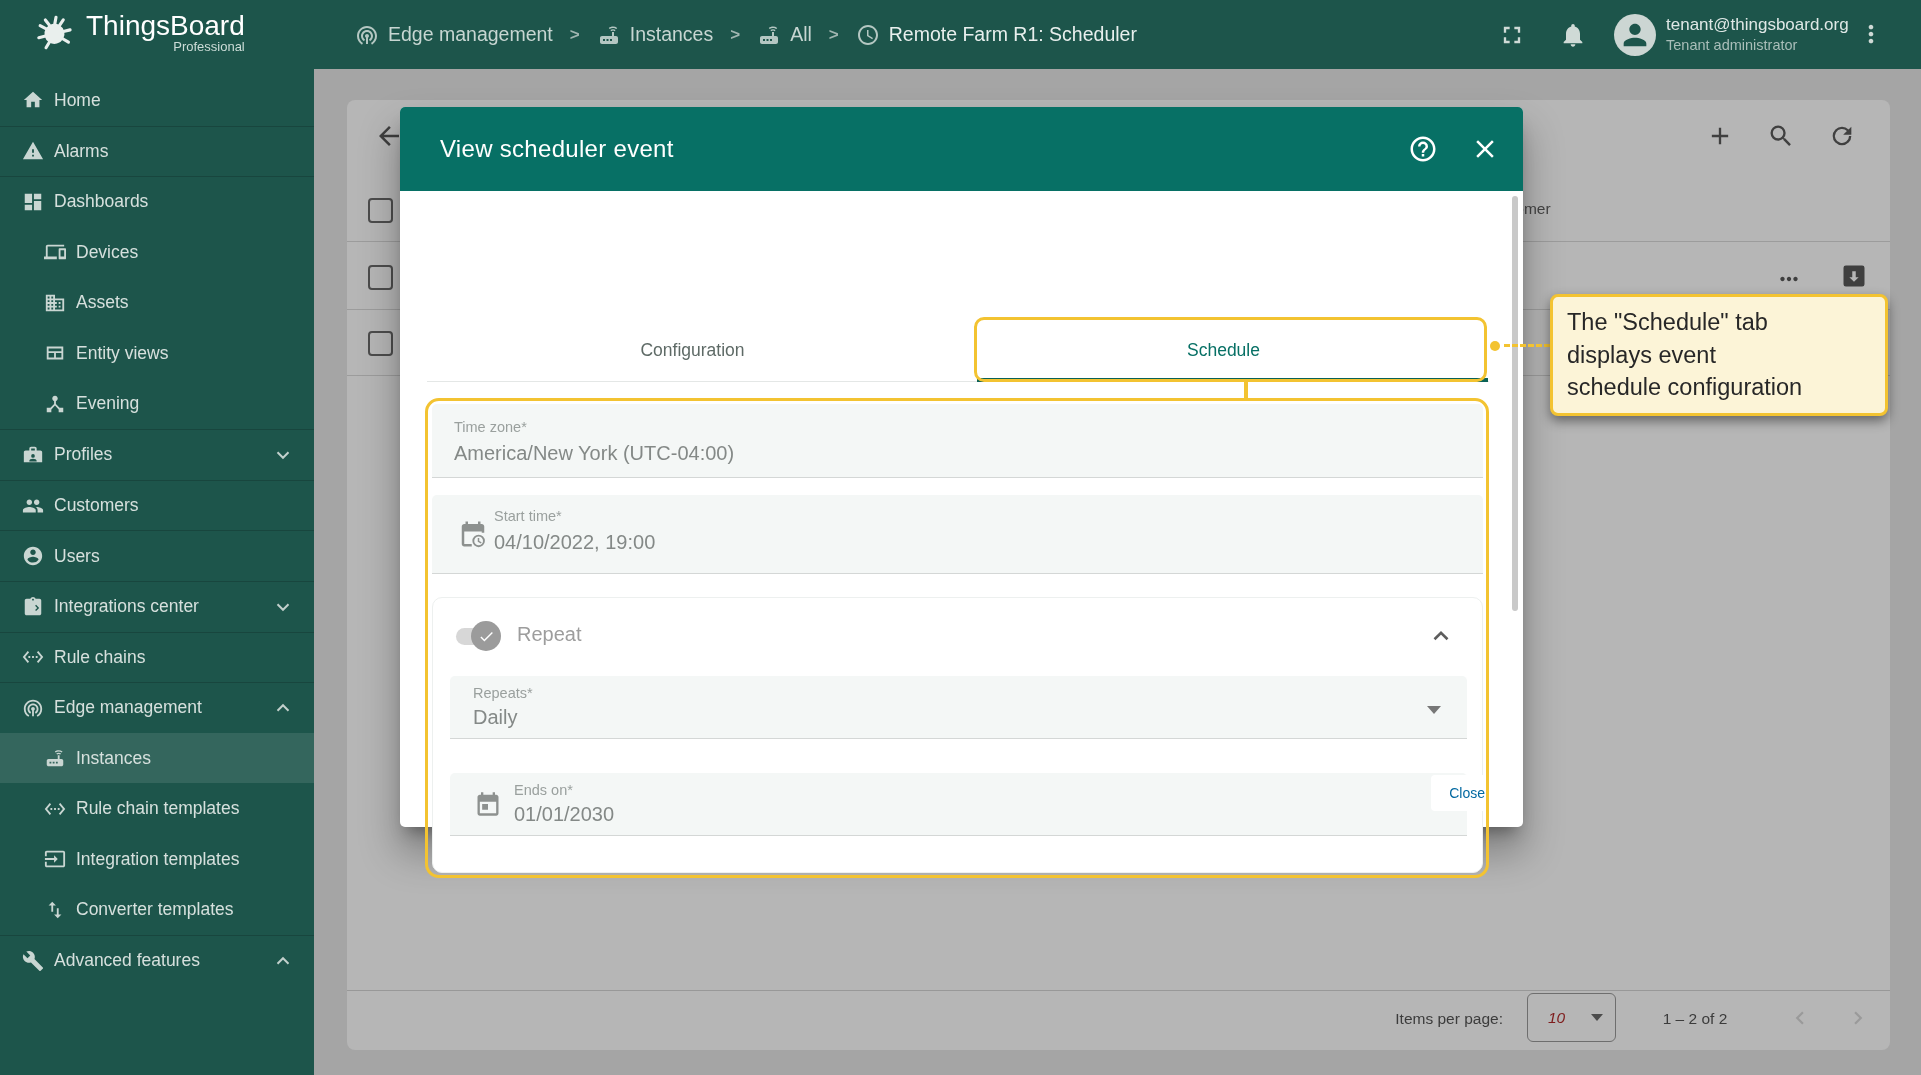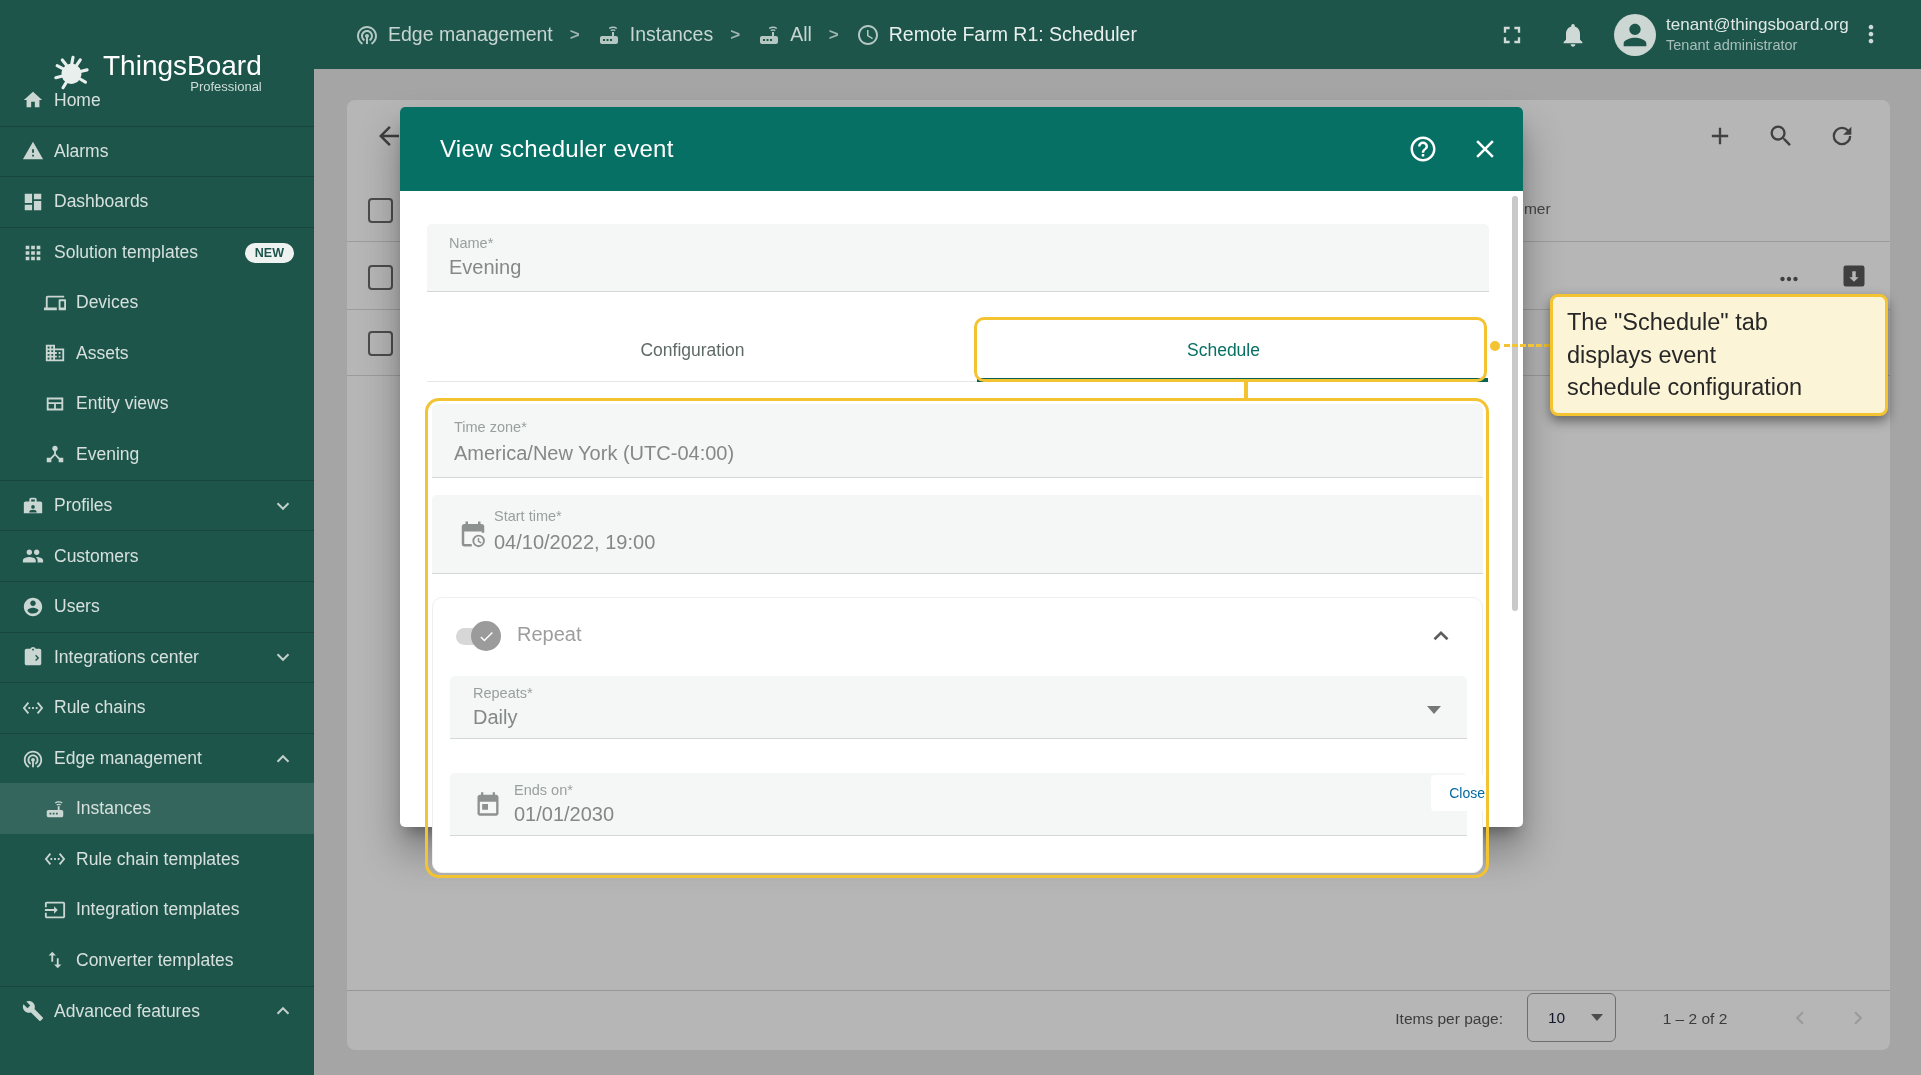--- a/index.html
+++ b/index.html
@@ -2,21 +2,21 @@
 <html><head>
 <meta charset="utf-8">
 <style>
   html,body{margin:0;padding:0;background:#777;}
   #screen{position:relative;width:1921px;height:1075px;overflow:hidden;background:#a5a5a5;
     font-family:"Liberation Sans","DejaVu Sans",sans-serif;-webkit-font-smoothing:antialiased;}
   svg{fill:currentColor;display:block;}
 
   
   .topbar{position:absolute;left:0;top:0;width:1921px;height:69px;background:#1d554b;z-index:30;}
-  .logo{position:absolute;left:49px;top:10px;display:flex;align-items:flex-end;color:#e9efed;margin-top:40px;}
+  .logo{position:absolute;left:32px;top:10px;display:flex;align-items:flex-end;color:#e9efed;}
   .logo-bug{width:44px;height:44px;margin-right:10px;color:#e9efed;transform:rotate(-14deg);}
   .logo-name{font-size:28px;font-weight:500;color:#fff;line-height:30px;}
   .logo-sub{font-size:13px;color:#cdddd8;text-align:right;margin-top:-2px;}
   #breadcrumb{position:absolute;left:355px;top:0;height:69px;display:flex;align-items:center;}
   .bc-item{display:flex;align-items:center;font-size:19.5px;color:#c7d6d2;cursor:pointer;}
   .bc-item.last span{color:#e8efed;}
   .bc-ic{width:24px;height:24px;margin-right:9px;color:#b4c7c2;}
   .bc-sep{font-size:17px;color:#9fb5b0;margin:0 17px;font-weight:700;}
   .top-ic{position:absolute;width:28px;height:28px;color:#cfdad6;cursor:pointer;}
   .avatar{position:absolute;left:1614px;top:14px;width:42px;height:42px;border-radius:50%;background:#ccd6d3;color:#1d554b;overflow:hidden;cursor:pointer;}
@@ -38,21 +38,21 @@
 
   
   .bg-card{position:absolute;left:347px;top:100px;width:1543px;height:950px;background:#b6b6b6;border-radius:8px;z-index:1;}
   .bg-abs{position:absolute;z-index:2;}
   .bg-ic{width:28px;height:28px;color:#404040;cursor:pointer;}
   .bg-line{position:absolute;left:347px;width:1543px;height:1px;background:rgba(0,0,0,0.14);z-index:2;}
   .cb{position:absolute;width:25px;height:25px;border:2.5px solid #4c4c4c;border-radius:4px;box-sizing:border-box;z-index:2;cursor:pointer;}
   .col-head{position:absolute;font-size:15.5px;font-weight:500;color:#444;z-index:2;}
   .pg-label{position:absolute;font-size:15.5px;color:#3c3c3c;z-index:2;}
   .pg-select{position:absolute;left:1527px;top:993px;width:89px;height:49px;border:1.5px solid #6e6e6e;border-radius:6px;box-sizing:border-box;display:flex;align-items:center;z-index:2;cursor:pointer;}
-  .pg-select .val{font-size:15.5px;color:#0f172a;margin-left:20px;}
+  .pg-select .val{font-size:15.5px;color:#7f1d1d;margin-left:20px;font-style:italic;}
   .tri-down{width:0;height:0;border-left:6px solid transparent;border-right:6px solid transparent;border-top:7px solid #4c4c4c;margin-left:auto;margin-right:12px;}
   .pg-chev{position:absolute;width:26px;height:26px;color:#9a9a9a;z-index:2;}
 
   
   .dialog{position:absolute;left:400px;top:107px;width:1123px;height:720px;background:#fff;border-radius:5px;z-index:40;
     box-shadow:0 11px 15px -7px rgba(0,0,0,.35),0 24px 38px 3px rgba(0,0,0,.28);}
   .dialog-header{height:84px;background:#077065;border-radius:5px 5px 0 0;position:relative;display:flex;align-items:center;}
   .dialog-title{margin-left:40px;font-size:24px;font-weight:500;color:#fff;letter-spacing:.3px;}
   .hdr-btn{position:absolute;top:27px;width:30px;height:30px;color:#fff;cursor:pointer;}
   .field{position:absolute;background:#f4f7f6;border-radius:5px 5px 0 0;border-bottom:1px solid rgba(0,0,0,0.13);box-sizing:border-box;cursor:pointer;}
@@ -224,27 +224,20 @@
           <path d="M1 21h22L12 2 1 21zm12-3h-2v-2h2v2zm0-4h-2v-4h2v4z"></path>
         </svg>
         <span class="side-label">Alarms</span>
       </div>
       <div class="side-item sep">
         <svg class="side-ic" viewBox="0 0 24 24">
           <path d="M3 13h8V3H3v10zm0 8h8v-6H3v6zm10 0h8V11h-8v10zm0-18v6h8V3h-8z"></path>
         </svg>
         <span class="side-label">Dashboards</span>
       </div>
-      <div class="side-item sep">
-        <svg class="side-ic" viewBox="0 0 24 24">
-          <path d="M4 8h4V4H4v4zm6 0h4V4h-4v4zm6-4v4h4V4h-4zM4 14h4v-4H4v4zm6 0h4v-4h-4v4zm6 0h4v-4h-4v4zM4 20h4v-4H4v4zm6 0h4v-4h-4v4zm6 0h4v-4h-4v4z"></path>
-        </svg>
-        <span class="side-label">Solution templates</span>
-        <span class="badge">NEW</span>
-      </div>
       <div class="side-item lvl1">
         <svg class="side-ic" viewBox="0 0 24 24">
           <path d="M4 6h18V4H4c-1.1 0-2 .9-2 2v11H0v3h14v-3H4V6zm19 2h-6c-.55 0-1 .45-1 1v10c0 .55.45 1 1 1h6c.55 0 1-.45 1-1V9c0-.55-.45-1-1-1zm-1 9h-4v-7h4v7z"></path>
         </svg>
         <span class="side-label">Devices</span>
       </div>
       <div class="side-item lvl1">
         <svg class="side-ic" viewBox="0 0 24 24">
           <path d="M12 7V3H2v18h20V7H12zM6 19H4v-2h2v2zm0-4H4v-2h2v2zm0-4H4V9h2v2zm0-4H4V5h2v2zm4 12H8v-2h2v2zm0-4H8v-2h2v2zm0-4H8V9h2v2zm0-4H8V5h2v2zm10 12h-8v-2h2v-2h-2v-2h2v-2h-2V9h8v10zm-2-8h-2v2h2v-2zm0 4h-2v2h2v-2z"></path>
         </svg>
@@ -350,24 +343,20 @@
             <path d="M11 18h2v-2h-2v2zm1-16C6.48 2 2 6.48 2 12s4.48 10 10 10 10-4.48 10-10S17.52 2 12 2zm0 18c-4.41 0-8-3.59-8-8s3.59-8 8-8 8 3.59 8 8-3.59 8-8 8zm0-14a4 4 0 00-4 4h2a2 2 0 114 0c0 2-3 1.75-3 5h2c0-2.25 3-2.5 3-5a4 4 0 00-4-4z"></path>
           </svg>
       </div>
       <div class="hdr-btn" style="left:1070px;">
         <svg viewBox="0 0 24 24">
             <path d="M19 6.41L17.59 5 12 10.59 6.41 5 5 6.41 10.59 12 5 17.59 6.41 19 12 13.41 17.59 19 19 17.59 13.41 12z"></path>
           </svg>
       </div>
     </div>
 
-    <div class="field" style="left:27px;top:117px;width:1062px;height:68px;">
-      <span class="f-label" style="left:22px;top:11px;">Name*</span>
-      <span class="f-value" style="left:22px;top:32px;">Evening</span>
-    </div>
 
     <div class="tabs">
       <div class="tab inactive">Configuration</div>
       <div class="tab active">Schedule</div>
     </div>
     <div class="inkbar"></div>
     <div class="hl hl-tab"></div>
     <div class="hl hl-section"></div>
 
     <div class="field" style="left:32px;top:297px;width:1051px;height:74px;">

